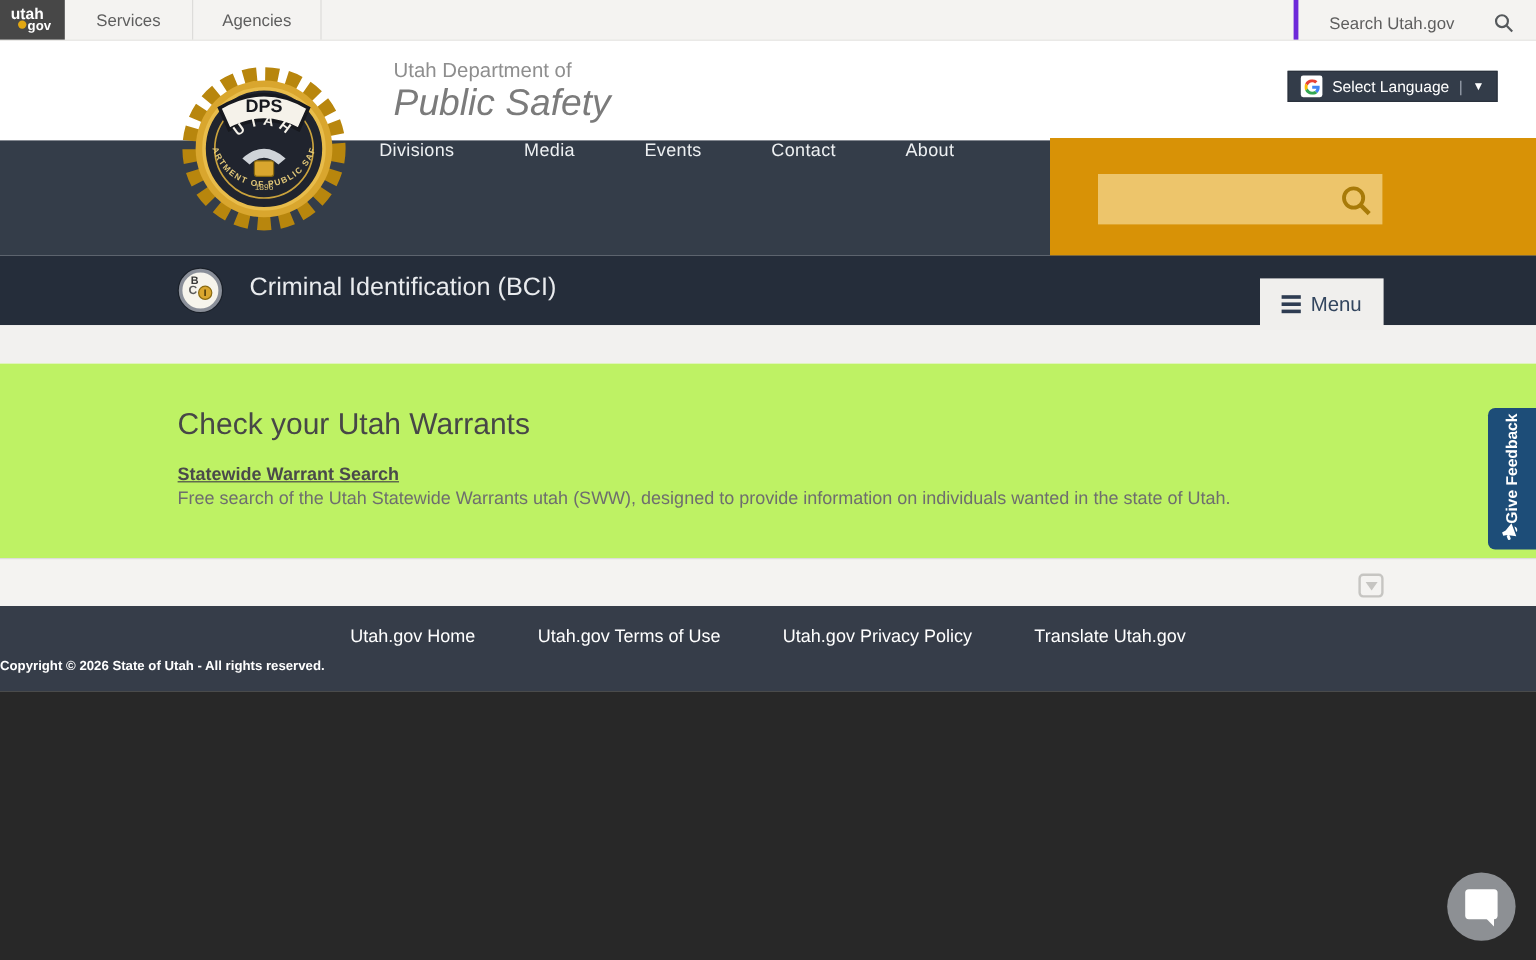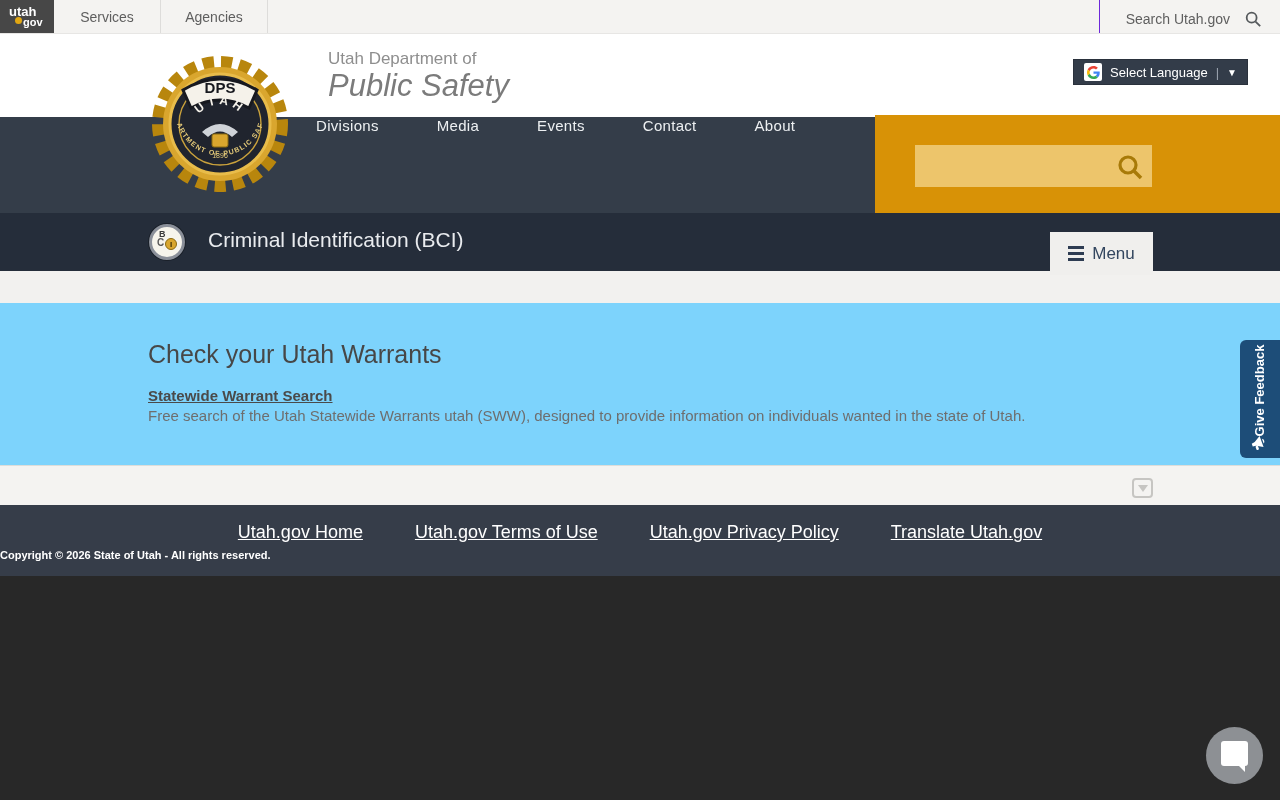--- a/index.html
+++ b/index.html
@@ -11,22 +11,22 @@
   .topbar { position:absolute; top:0; left:0; width:1280px; height:34px;
             background:#f4f3f1; border-bottom:1px solid #e7e6e4; display:flex; align-items:stretch; }
   .ugov-logo { width:54px; background:#474747; color:#fff; display:flex; flex-direction:column;
                justify-content:center; padding-left:9px; line-height:11px; cursor:pointer; }
   .ugov-logo .l1 { font-size:13px; font-weight:bold; letter-spacing:0; }
   .ugov-logo .l2 { font-size:11px; font-weight:bold; padding-left:6px; display:flex; align-items:flex-start; }
   .ugov-dot { width:7px; height:7px; border-radius:50%; background:#e2a712; display:inline-block; margin-right:1px; }
   .topbar-item { width:107px; display:flex; align-items:center; justify-content:center;
                  font-size:14px; color:#5e5e5e; border-right:1px solid #dddcda; cursor:pointer; }
   .topbar-item:first-of-type { border-left:1px solid #dddcda; }
-  .topbar-right { margin-left:auto; display:flex; align-items:center; gap:14px;
-                  border-left:1px solid #6d28d9; padding:4px 18px 0 26px; }
+  .topbar-right { margin-left:auto; display:flex; align-items:center; gap:32px;
+                  border-left:4px solid #6d28d9; padding:4px 18px 0 26px; }
   .topbar-search-label { font-size:14px; color:#5e5e5e; }
   .topbar-search-icon { width:18px; height:18px; cursor:pointer; }
 
   
   .header { position:absolute; top:35px; left:0; width:1280px; height:82px; background:#fff; }
   .dept-title { position:absolute; left:328px; top:14px; }
   .dept-title .small { font-size:17px; color:#8e8e8e; line-height:20px; }
   .dept-title .big { font-size:31px; color:#7b7b7b; line-height:34px; font-weight:400;font-style:italic; }
   .lang-btn { position:absolute; right:32px; top:24px; height:26px; background:#333c49;
               display:flex; align-items:center; padding:0 10px; gap:8px; cursor:pointer;
@@ -65,21 +65,21 @@
   .bci-title { position:absolute; left:208px; top:15px; font-size:21px; color:#e9ebee; font-weight:400; }
   .menu-btn { position:absolute; left:1050px; top:232px; width:103px; height:43px; background:#f0efed;
               border:none; display:flex; align-items:center; justify-content:center; gap:8px;
               cursor:pointer; z-index:6; }
   .hamburger { display:flex; flex-direction:column; gap:3px; }
   .hamburger span { display:block; width:16px; height:3px; background:#2e3c52; }
   .menu-label { font-size:17px; color:#33465f; }
 
   
   .gray-band { position:absolute; top:271px; left:0; width:1280px; height:32px; background:#f2f1ef; }
-  .content { position:absolute; top:303px; left:0; width:1280px; height:162px; background:#7dd3fc; }
+  .content { position:absolute; top:303px; left:0; width:1280px; height:162px; background:#bef264; }
   .content h1 { position:absolute; left:148px; top:37px; font-size:25px; font-weight:400; color:#474747; }
   .content .warrant-link { position:absolute; left:148px; top:84px; font-size:15px; font-weight:bold;
                            color:#4a4a4a; text-decoration:underline; cursor:pointer; }
   .content p { position:absolute; left:148px; top:104px; font-size:15px; color:#6e6e6e; }
 
   
   .feedback-tab { position:absolute; right:0; top:340px; width:40px; height:118px; background:#1d4d78;
                   border-radius:6px 0 0 6px; cursor:pointer; z-index:8; }
   .feedback-text { position:absolute; top:8px; left:0; width:40px; height:84px; display:flex;
                    align-items:center; justify-content:center; }
@@ -92,21 +92,21 @@
   .scroll-btn { position:absolute; left:1132px; top:12px; width:21px; height:20px; background:transparent;
                 border:2px solid #c6c5c2; border-radius:4px; cursor:pointer; display:flex;
                 align-items:center; justify-content:center; padding:0; }
   .scroll-btn .tri { width:0; height:0; border-left:5px solid transparent; border-right:5px solid transparent;
                      border-top:7px solid #c6c5c2; }
 
   
   .footer { position:absolute; top:505px; left:0; width:1280px; height:71px; background:#363d49; }
   .footer-links { position:absolute; top:17px; left:0; width:1280px; display:flex;
                   justify-content:center; gap:52px; }
-  .footer-link { color:#fff; font-size:18px; cursor:pointer;text-decoration:underline; }
+  .footer-link { color:#fff; font-size:15px; cursor:pointer; }
   .footer-copy { position:absolute; top:44px; left:0; width:1280px; 
                  color:#fff; font-size:11px; font-weight:bold; }
 
   
   .bottom-dark { position:absolute; top:576px; left:0; width:1280px; height:224px; background:#282828; }
   .chat-btn { position:absolute; left:1206px; top:727px; width:57px; height:57px; border-radius:50%;
               background:#8d9094; border:none; cursor:pointer; }
   .chat-bubble { position:absolute; left:15px; top:14px; width:27px; height:25px; background:#fff;
                  border-radius:3px; }
   .chat-tail { position:absolute; left:30px; top:36px; width:0; height:0;

